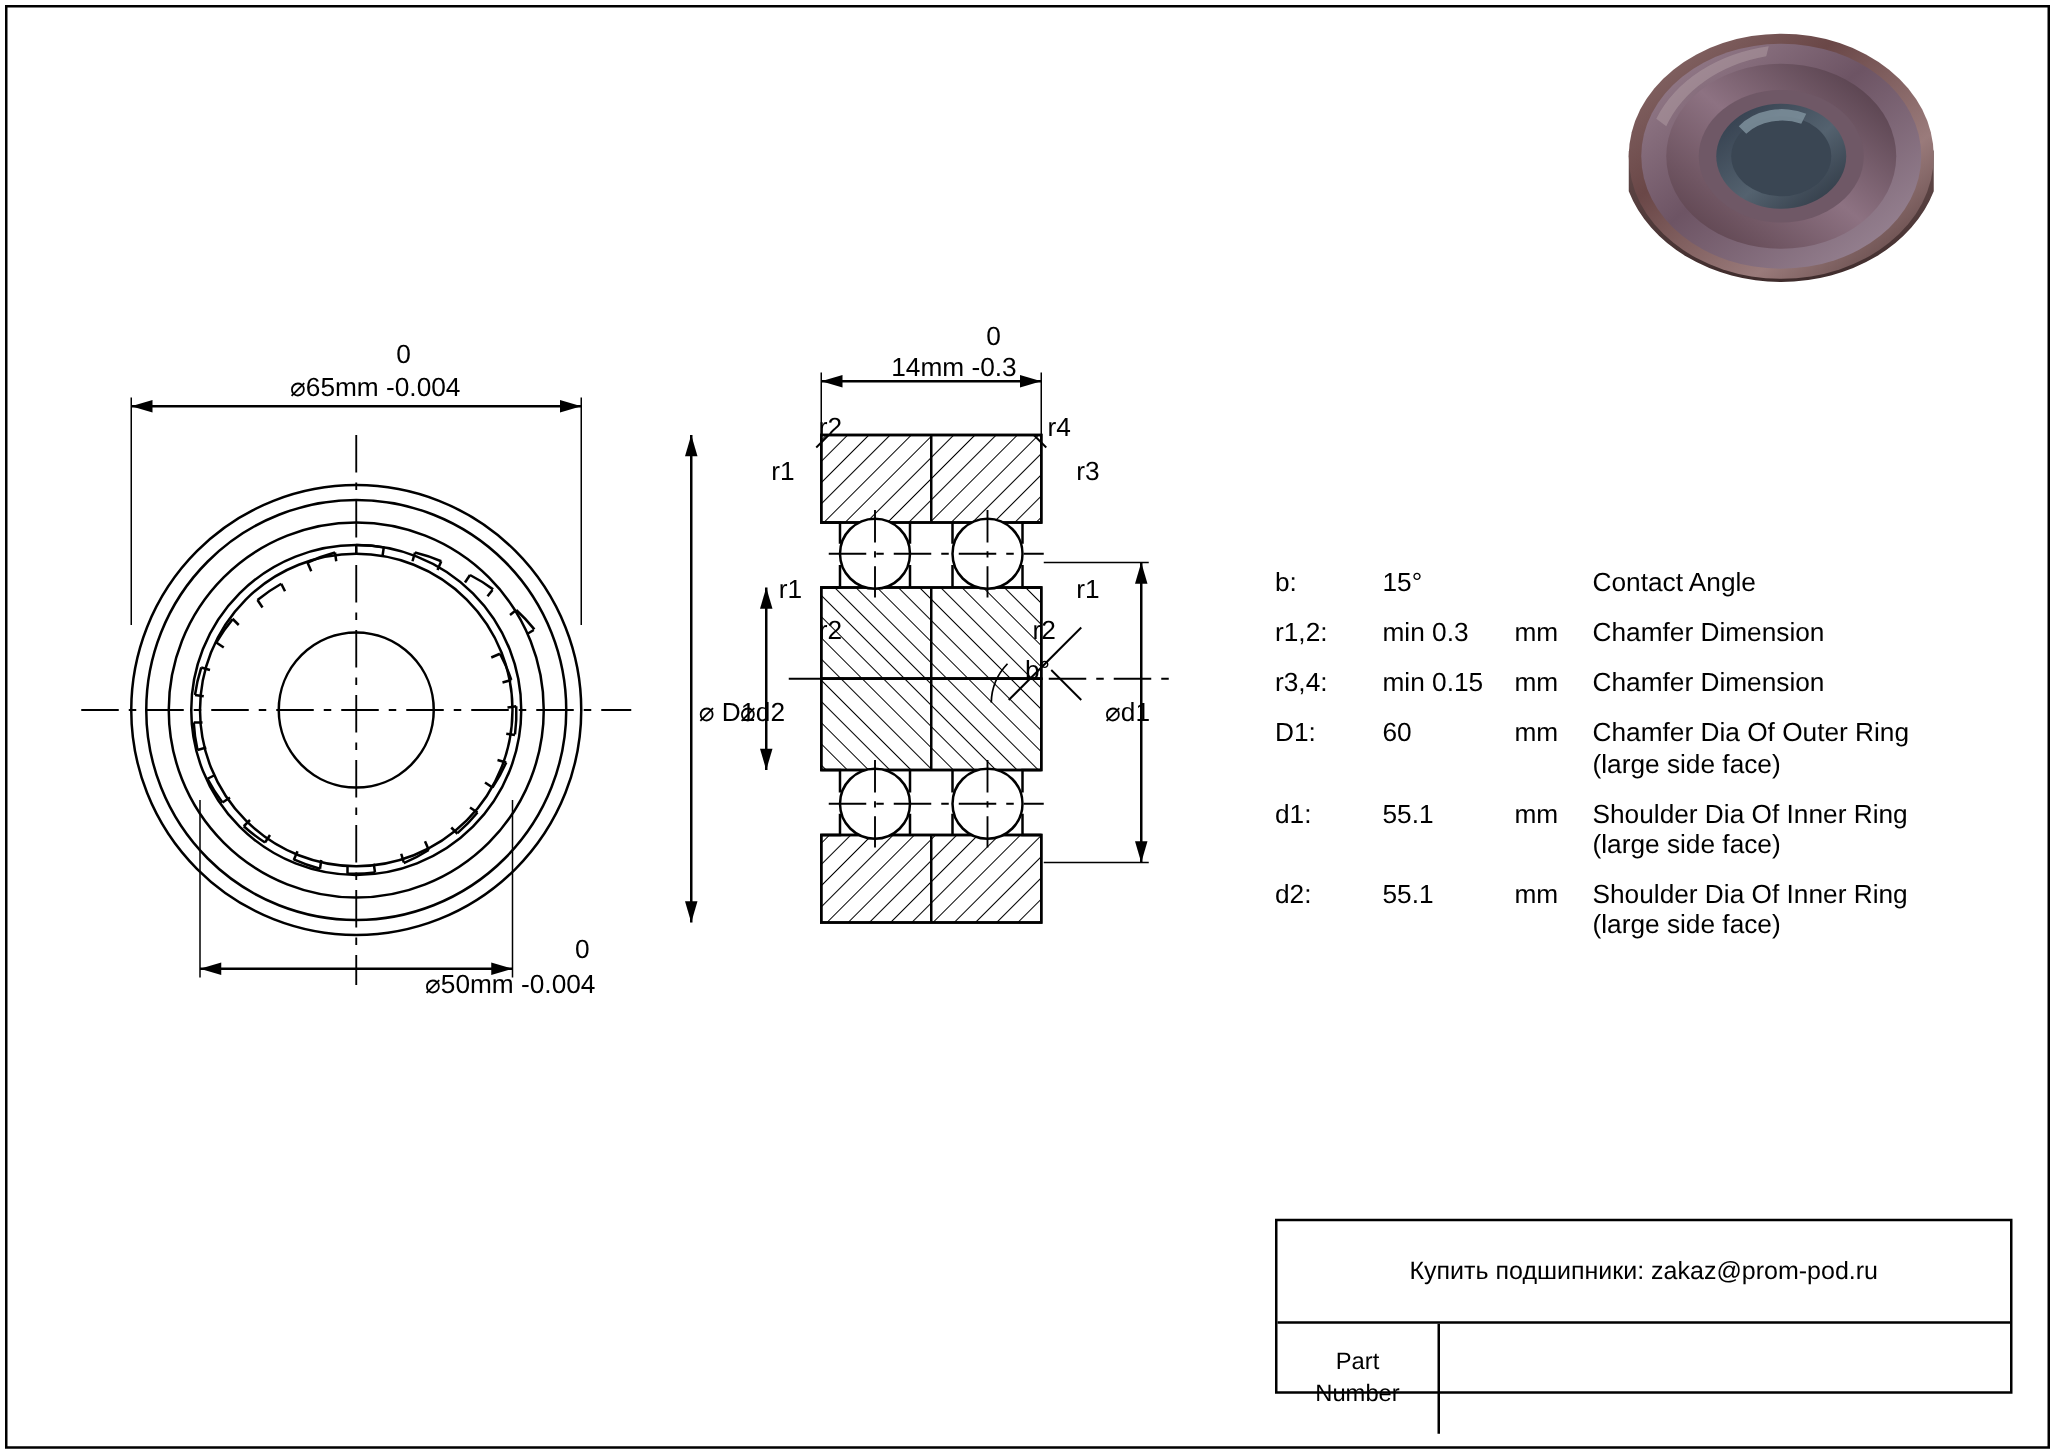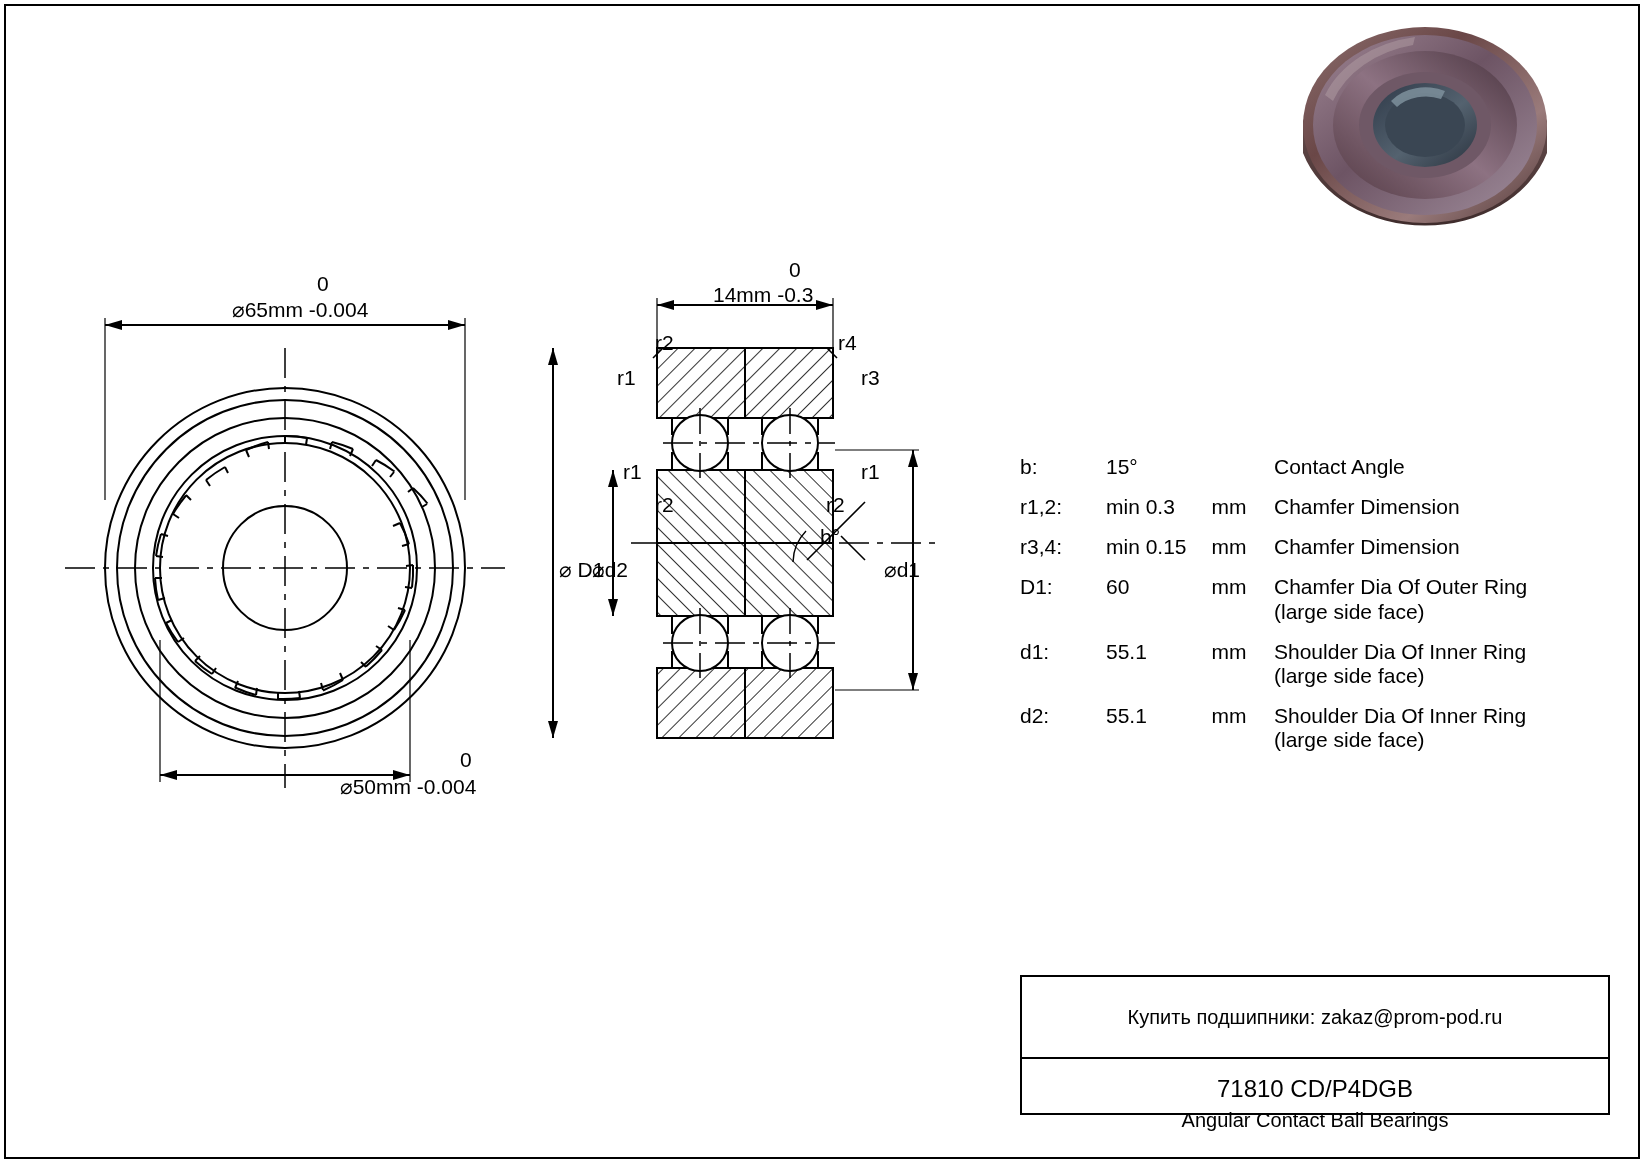--- a/index.html
+++ b/index.html
@@ -402,18 +402,18 @@
     <div class="spec-val">55.1</div>
     <div class="spec-unit">mm</div>
     <div class="spec-desc">Shoulder Dia Of Inner Ring
 (large side face)</div>
   </div>
 </div>
 
 <div id="title-block">
   <div id="tb-email-row">Купить подшипники: zakaz@prom-pod.ru</div>
   <div id="tb-bottom">
-    <div id="tb-part-info">
-      <div id="tb-part-number">71810 CD/P4DGB</div>
-      <div id="tb-part-desc">Angular Contact Ball Bearings</div>
+    <div id="tb-part-label">
+      <span>Part</span>
+      <span>Number</span>
     </div>
   </div>
 </div>
 
 </body></html>

